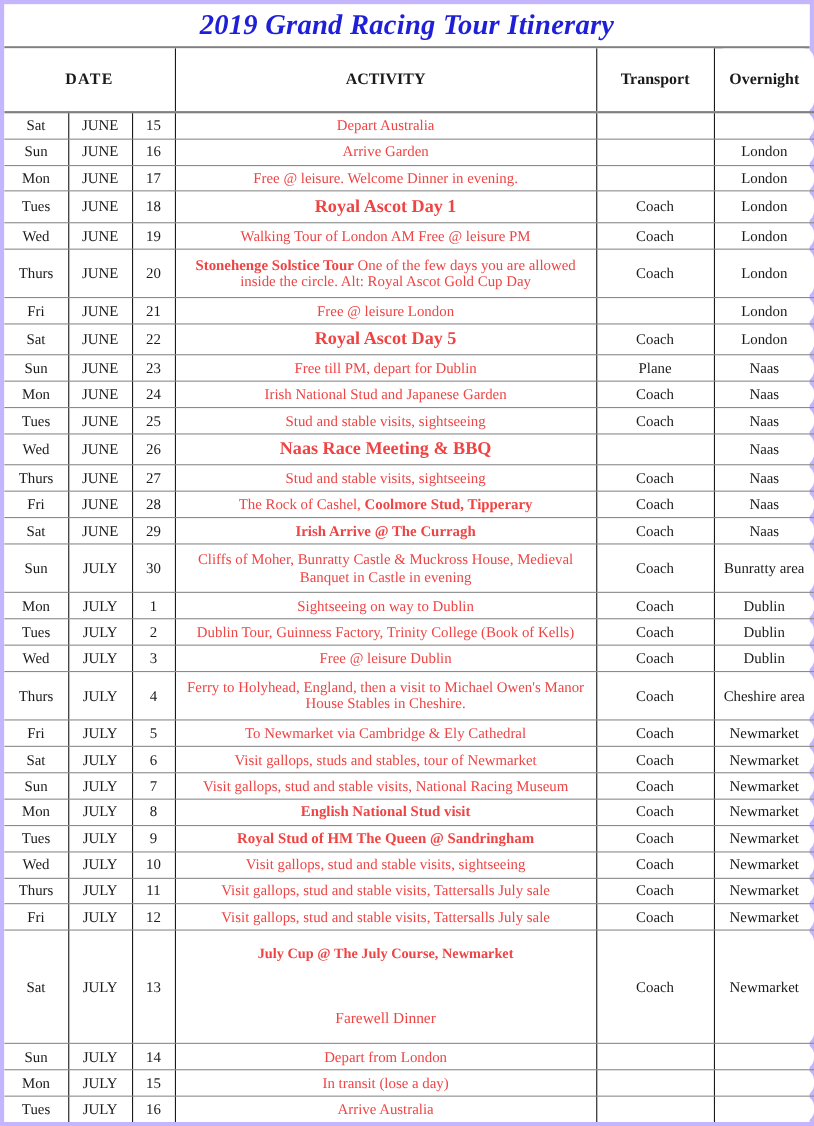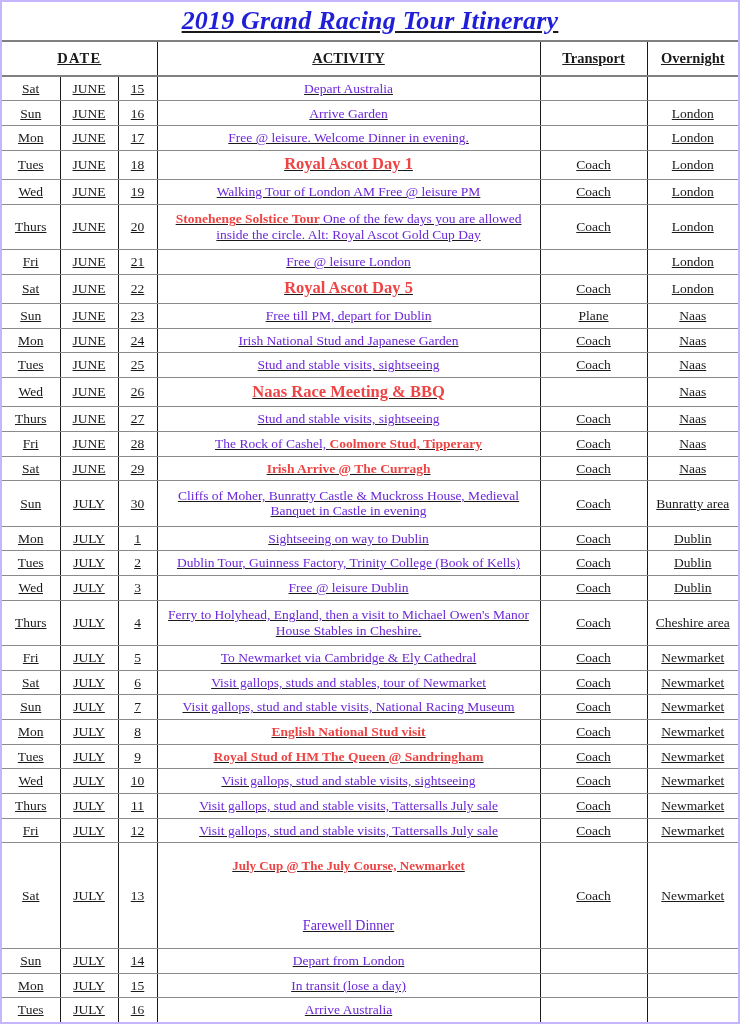--- a/index.html
+++ b/index.html
@@ -13,25 +13,24 @@
     height: 1024px;
     font-family: "Liberation Serif", "DejaVu Serif", serif;
     color: #1a1a1a;
     overflow: hidden;
   }
 
   .sheet {
     width: 740px;
     height: 1024px;
     box-sizing: border-box;
-    border: 2px solid #c4b5fd;
+    border: 4px solid #c4b5fd;
     background: #ffffff;
     display: flex;
     flex-direction: column;
-    text-decoration: underline;
   }
 
   
   .title-band {
     height: 38px;
     flex: 0 0 38px;
     border-bottom: 2px solid #808080;
     display: flex;
     align-items: center;
     justify-content: center;
@@ -71,36 +70,36 @@
     vertical-align: middle;
     font-size: 13.5px;
     line-height: 1.14;
     background: #ffffff;
   }
   .grid thead th {
     font-weight: bold;
     font-size: 14.5px;
     border-top: none;
     border-bottom: 2px solid #808080;
-    padding: 8px 3px;
+    padding: 20px 3px;
   }
   .grid thead th.hdr-date { letter-spacing: 1.2px; }
   .grid tr:last-child td { border-bottom: none; }
   .grid td:first-child, .grid th:first-child { border-left: none; }
-  .grid td:last-child,  .grid th:last-child  { border-right: none; }
+  .grid td:last-child,  .grid th:last-child  { border-right: none; border-radius: 10px; }
 
   .cell-day, .cell-month, .cell-num { white-space: nowrap; }
   .cell-act { padding-left: 6px; padding-right: 6px; }
 
   
   .run-red {
     color: #ef4444;
     font-weight: bold;
   }
-  .run-plain { color: #6d28d9; }
+  .run-plain { color: #ef4444; }
 
   
   tr[data-emph="big"] .cell-act { font-size: 16.5px; }
   tr[data-emph="huge"] .cell-act .line-main { font-size: 13px; }
   tr[data-emph="huge"] .cell-act .line-sub  { font-size: 14px; margin-top: 44px; }
 
   .line-sub { display: block; }
 </style>
 </head>
 <body>

